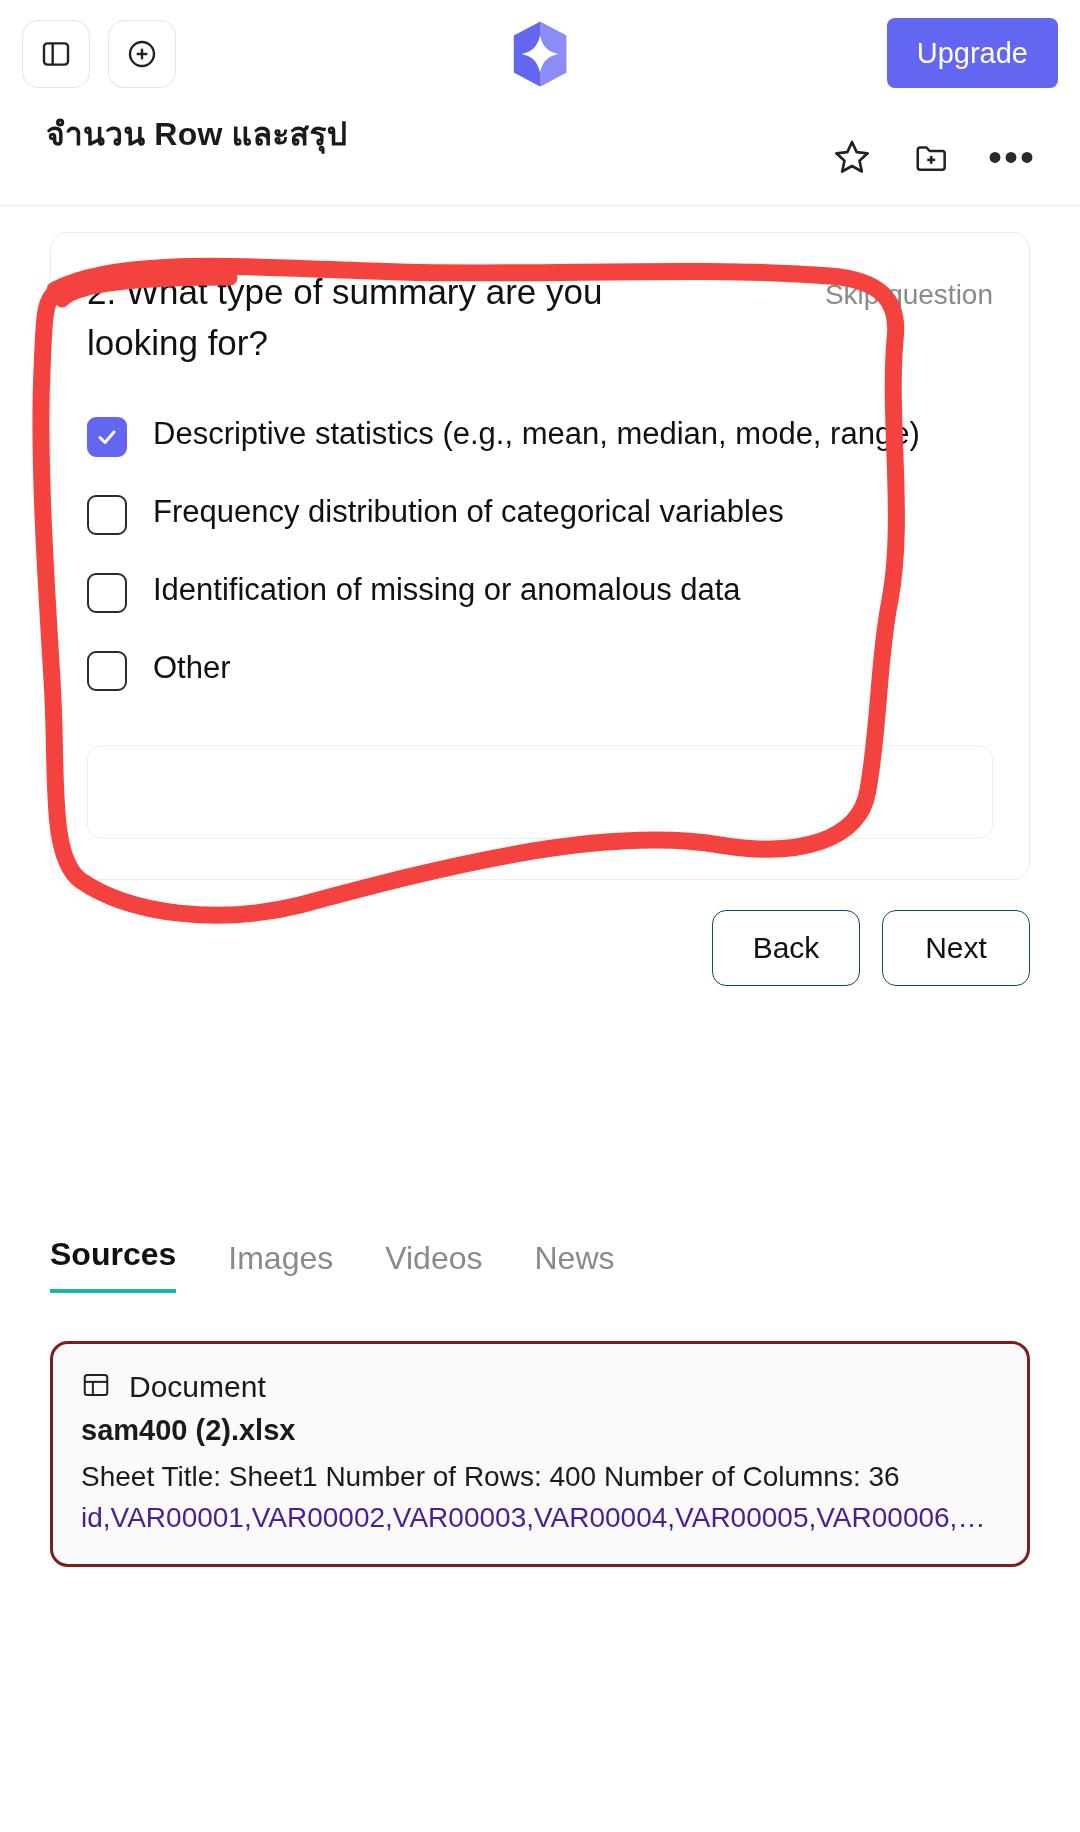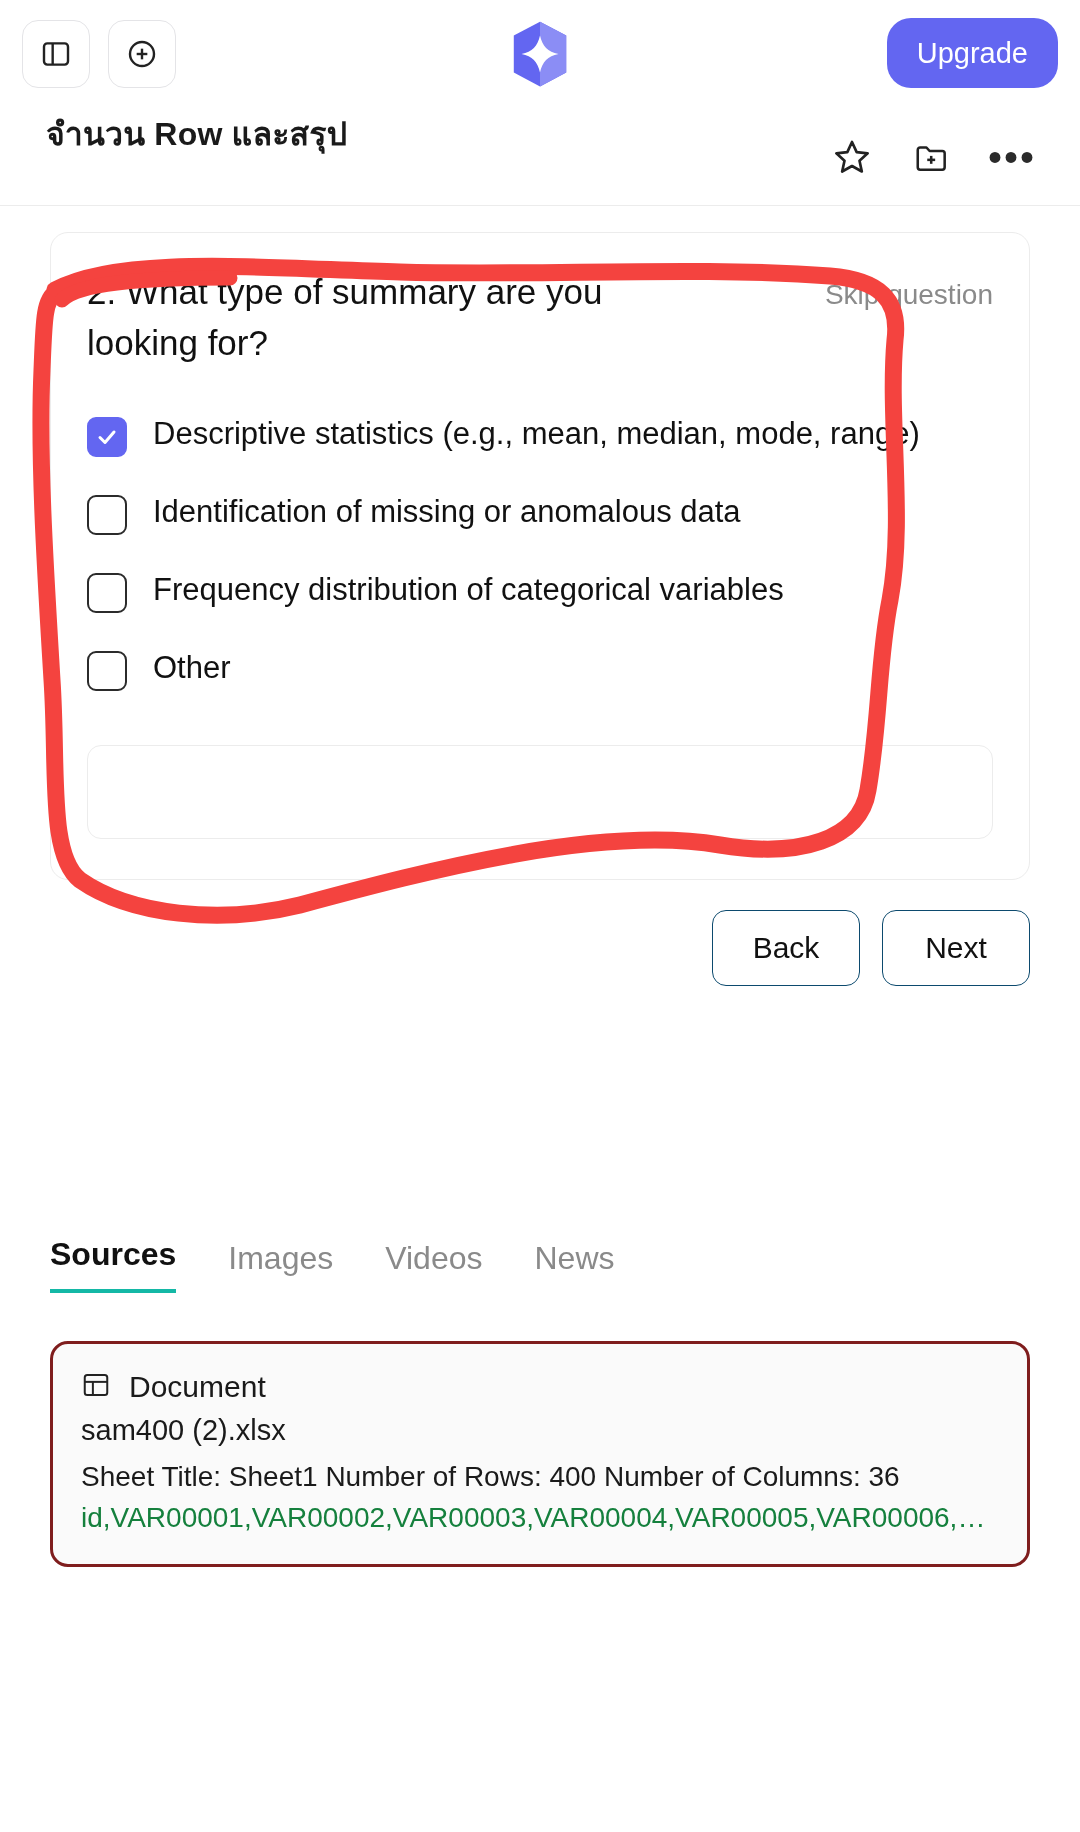--- a/index.html
+++ b/index.html
@@ -47,21 +47,21 @@
 
   .upgrade-btn {
     position: absolute;
     right: 22px;
     top: 18px;
     height: 70px;
     padding: 0 30px;
     background: #6366f1;
     color: #fff;
     border: none;
-    border-radius: 24px;
+    border-radius: 8px;
     font-size: 29px;
     font-family: "Liberation Sans", sans-serif;
     display: flex;
     align-items: center;
     justify-content: center;
   }
 
   
   .titlebar {
     height: 98px;
@@ -202,25 +202,25 @@
     background: #fafafa;
     padding: 26px 28px 30px 28px;
   }
   .src-head {
     display: flex;
     align-items: center;
     gap: 18px;
     margin-bottom: 8px;
   }
   .src-kind { font-size: 30px; color: #1a1a1a; }
-  .src-file { font-size: 29px; color: #1a1a1a; margin-top: 10px; }
+  .src-file { font-size: 29px; color: #1a1a1a; margin-top: 10px; font-weight: bold; }
   .src-meta { font-size: 28px; color: #1a1a1a; margin-top: 10px; line-height: 1.4; }
   .src-cols {
     font-size: 28px;
-    color: #15803d;
+    color: #4c1d95;
     margin-top: 6px;
     white-space: nowrap;
     overflow: hidden;
     text-overflow: ellipsis;
   }
 
   
   .annotation {
     position: absolute;
     left: 0;
@@ -294,26 +294,26 @@
         <span class="checkbox checked">
           <svg width="24" height="24" viewBox="0 0 24 24" fill="none" stroke="#ffffff" stroke-width="3" stroke-linecap="round" stroke-linejoin="round">
             <polyline points="5,12.5 10,17.5 19,7"></polyline>
           </svg>
         </span>
         <span class="opt-label">Descriptive statistics (e.g., mean, median, mode, range)</span>
       </div>
 
       <div class="option">
         <span class="checkbox"></span>
-        <span class="opt-label">Identification of missing or anomalous data</span>
+        <span class="opt-label">Frequency distribution of categorical variables</span>
       </div>
 
       <div class="option">
         <span class="checkbox"></span>
-        <span class="opt-label">Frequency distribution of categorical variables</span>
+        <span class="opt-label">Identification of missing or anomalous data</span>
       </div>
 
       <div class="option">
         <span class="checkbox"></span>
         <span class="opt-label">Other</span>
       </div>
     </div>
 
     <input class="other-input" type="text" placeholder="" style="">
   </div>

